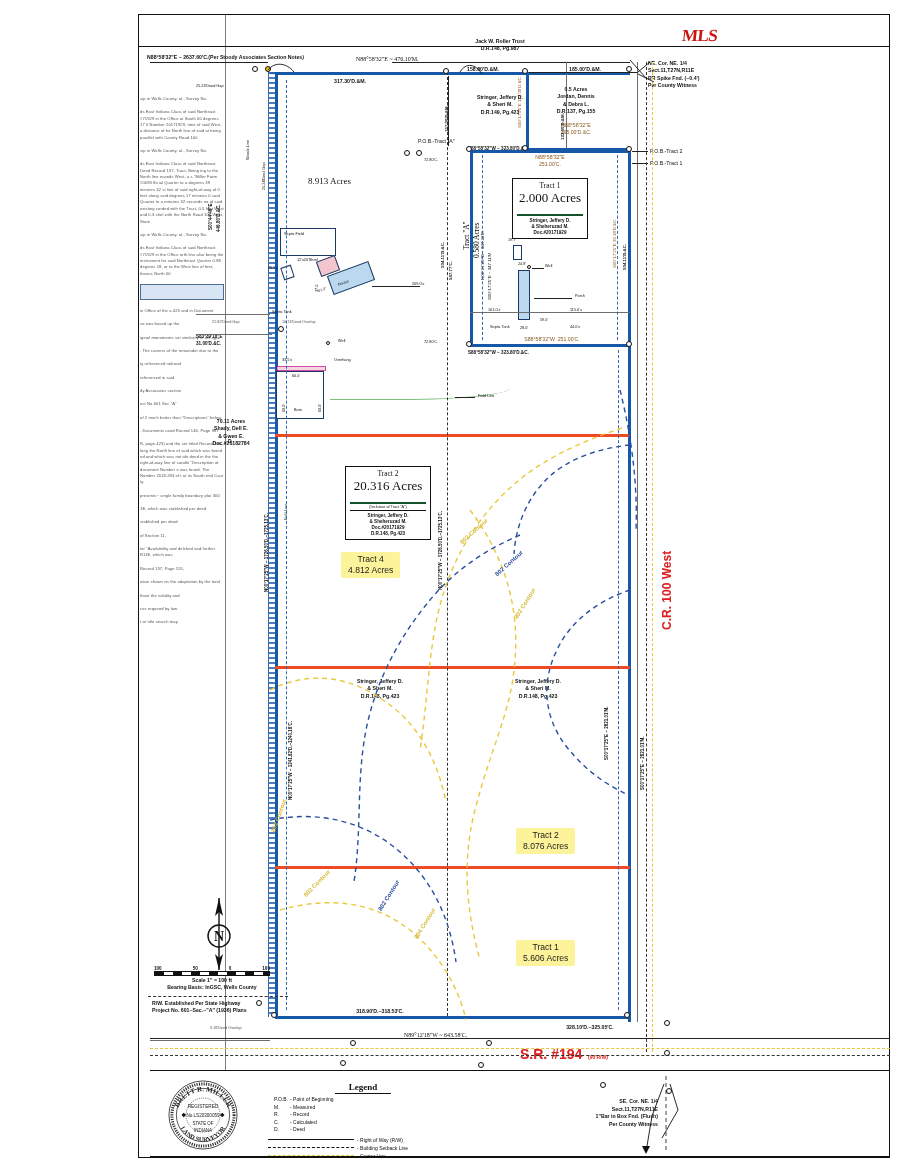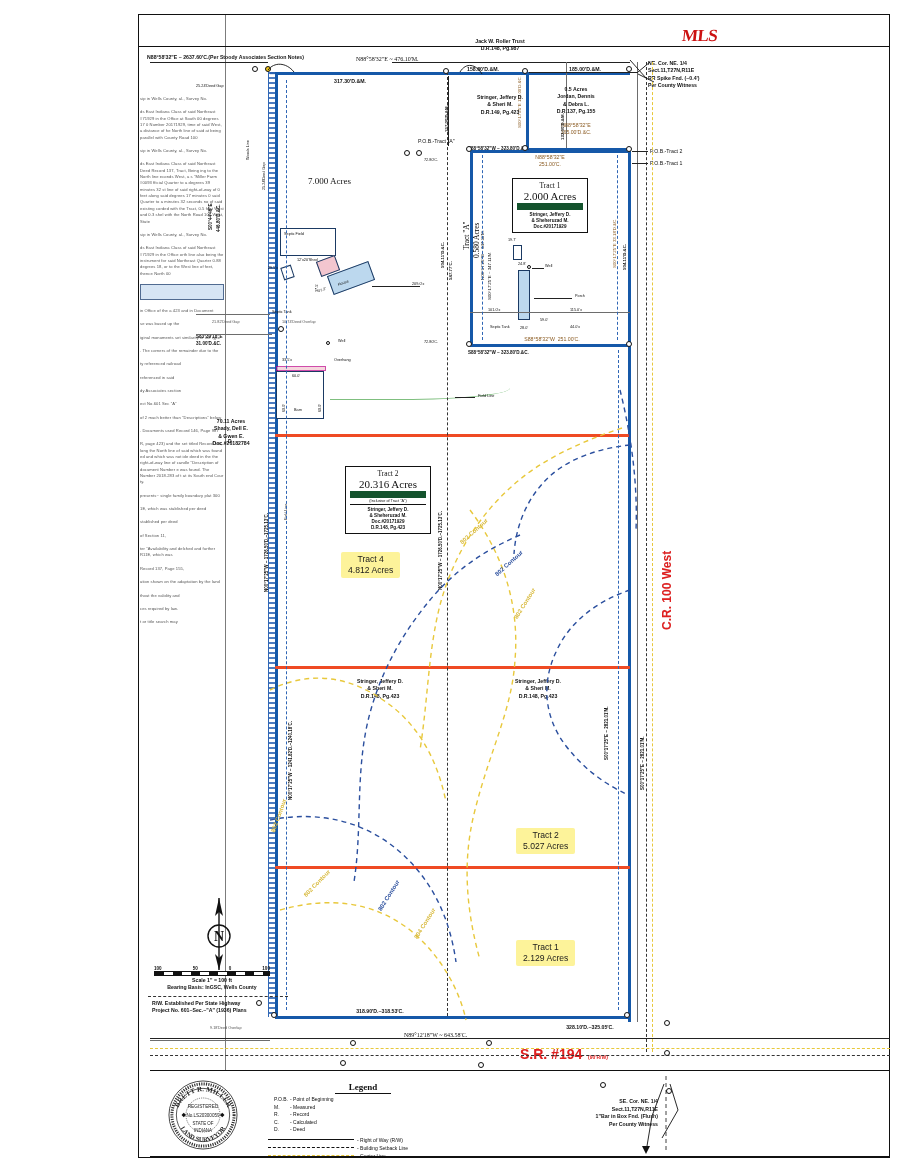--- a/index.html
+++ b/index.html
@@ -91,21 +91,21 @@
   }
   #rw-band-edge-l { left:268px; top:72px; width:1px; height:945px; background:#2f66b5; }
   #rw-band-edge-r { left:276px; top:72px; width:1px; height:945px; background:#2f66b5; }
 
   
   .callout {
     background:#fff; border:1px solid #111; padding:2px 4px;
     text-align:center; color:#111;
   }
   .callout .ttl { font-size:7.4px; font-family:"Liberation Serif", serif; }
-  .callout .acr { font-size:11px; font-family:"Liberation Serif", serif; border-bottom:7px solid #14532d; padding-bottom:1px; }
+  .callout .acr { font-size:13px; font-family:"Liberation Serif", serif; border-bottom:2px solid #14532d; padding-bottom:8px; }
   .callout .own { font-size:4.6px; font-weight:bold; line-height:1.35; padding-top:1.5px; }
 
   
   .hl {
     background:#fdf39a; color:#1b1b1b; text-align:center;
     font-size:8.6px; line-height:1.3; padding:2px 7px;
     border-radius:2px; white-space:nowrap;
   }
 
   
@@ -248,21 +248,21 @@
 
   <div class="abs t xs" style="left:196px; top:84px;">25.24'Deed Gap</div>
   <div class="abs t xs rot90" style="left:246px; top:160px;">Woods Line</div>
   <div class="abs t xs rot90" style="left:262px; top:190px;">25.24'Deed Gap</div>
 
   <div class="abs t b rot90" style="left:208px; top:230px; font-size:4.6px; line-height:1.4;">
     <span>S00°44'46"E</span>
   </div>
   <div class="abs t b rot90" style="left:216px; top:232px; font-size:4.6px;">446.80'D.&amp;C.</div>
 
-  <div class="abs serif" style="left:308px; top:176px; font-size:9px; color:#111;">7.000 Acres</div>
+  <div class="abs serif" style="left:308px; top:176px; font-size:9px; color:#111;">8.913 Acres</div>
 
   <div class="abs thin thin-h" style="left:526px; top:72px; width:112px;"></div>
   <div class="abs bnd bnd-v" style="left:526px; top:72px; height:79px;"></div>
   <div class="abs bnd bnd-h" style="left:526px; top:148px; width:104px;"></div>
   <div class="abs t b c" style="left:528px; top:86px; width:96px; line-height:1.4;">
     <div>0.5 Acres</div>
     <div>Jordan, Dennis</div>
     <div>&amp; Debra L.</div>
     <div>D.R.137, Pg.155</div>
   </div>
@@ -415,25 +415,25 @@
       <div>D.R.148, Pg.423</div>
     </div>
   </div>
 
   <div class="abs hl" style="left:341px; top:552px;">
     <div>Tract 4</div>
     <div>4.812 Acres</div>
   </div>
   <div class="abs hl" style="left:516px; top:828px;">
     <div>Tract 2</div>
-    <div>5.027 Acres</div>
+    <div>8.076 Acres</div>
   </div>
   <div class="abs hl" style="left:516px; top:940px;">
     <div>Tract 1</div>
-    <div>2.129 Acres</div>
+    <div>5.606 Acres</div>
   </div>
 
   <div class="abs t b c" style="left:330px; top:678px; width:100px; line-height:1.4;">
     <div>Stringer, Jeffery D.</div>
     <div>&amp; Sheri M.</div>
     <div>D.R.148, Pg.423</div>
   </div>
   <div class="abs t b c" style="left:488px; top:678px; width:100px; line-height:1.4;">
     <div>Stringer, Jeffery D.</div>
     <div>&amp; Sheri M.</div>

